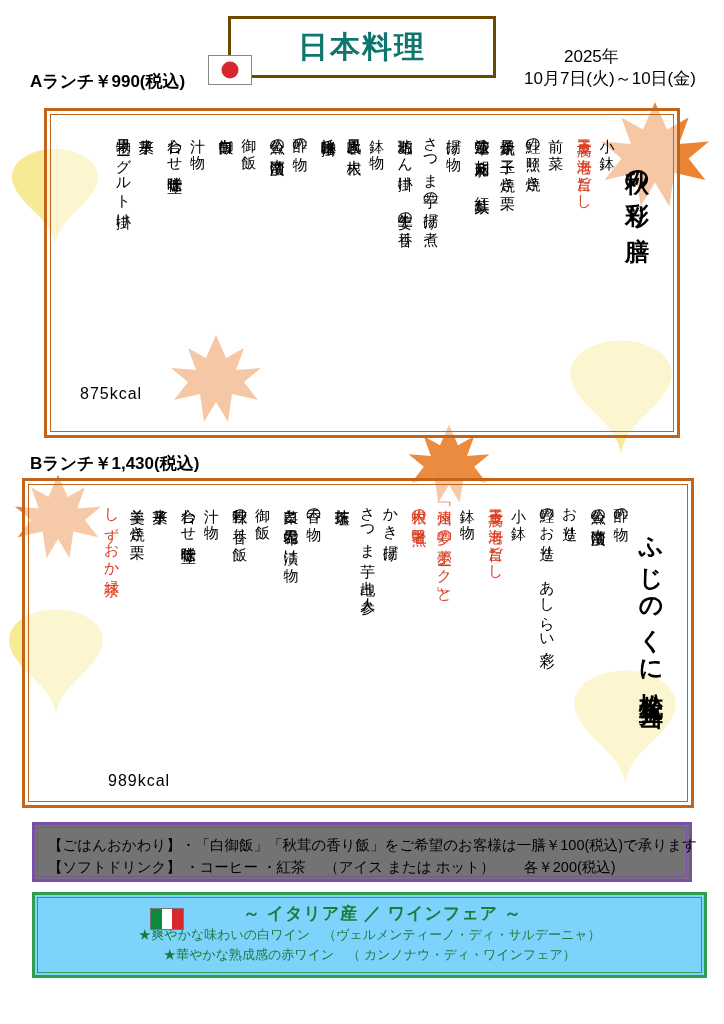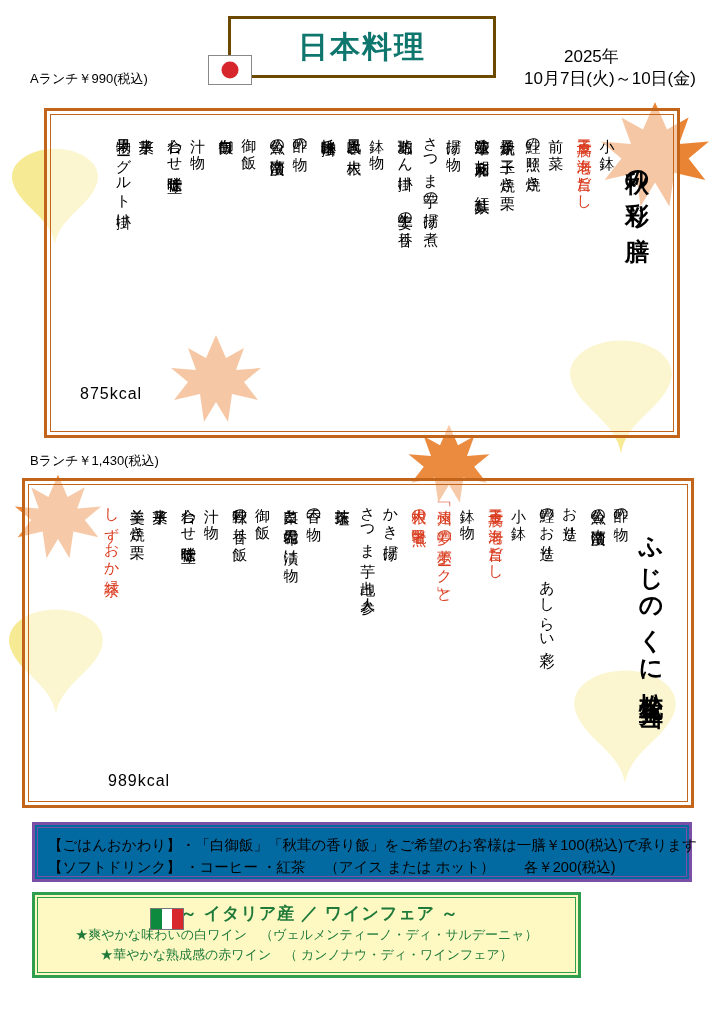--- a/index.html
+++ b/index.html
@@ -48,22 +48,22 @@
     font-family:"Liberation Sans", sans-serif;
     font-size:17px;
     line-height:1.3;
     color:#000;
   }
   .date-year { padding-left:40px; }
 
   
   .lunch-label {
     position:absolute;
-    font-size:13px;
-    font-weight:normal;
+    font-size:17px;
+    font-weight:bold;
     font-family:"Liberation Sans", sans-serif;
     letter-spacing:0px;
     white-space:nowrap;
   }
   #a-label { left:30px; top:70px; }
   #b-label { left:30px; top:452px; }
 
   
   .menu-box {
     position:absolute;
@@ -126,34 +126,34 @@
     font-family:"Liberation Sans", sans-serif;
     font-size:16px;
     letter-spacing:1px;
   }
   #kcal-a { left:80px; top:385px; }
   #kcal-b { left:78px; top:772px;margin-left:30px; }
 
   
   #note-box {
     position:absolute; left:32px; top:822px; width:660px; height:60px;
-    border:3px solid #7b4fa6; background:#0369a1;
+    border:3px solid #7b4fa6; background:#737373;
   }
   #note-box .inner2 { position:absolute; inset:2px; border:1px solid #7b4fa6; padding:6px 10px; }
   .note-line {
     font-family:"Liberation Sans", sans-serif;
     font-size:14.5px;
     line-height:1.55;
     white-space:nowrap;
   }
 
   
   #wine-box {
-    position:absolute; left:32px; top:892px; width:549px; height:86px;
-    border:3px solid #2f9e4f; background:#fef9c3;
+    position:absolute; left:32px; top:892px; width:675px; height:86px;
+    border:3px solid #2f9e4f; background:#7dd3fc;
   }
   #wine-box .inner2 { position:absolute; inset:2px; border:1px solid #2f9e4f; padding:4px 8px; }
   .wine-title {
     font-family:"Liberation Sans", sans-serif;
     font-weight:bold; font-size:17px; color:#1f7a3a;
     text-align:center; letter-spacing:1px;
     margin-left:26px;
   }
   .it-flag {
     position:absolute; left:112px; top:10px; width:34px; height:22px;

